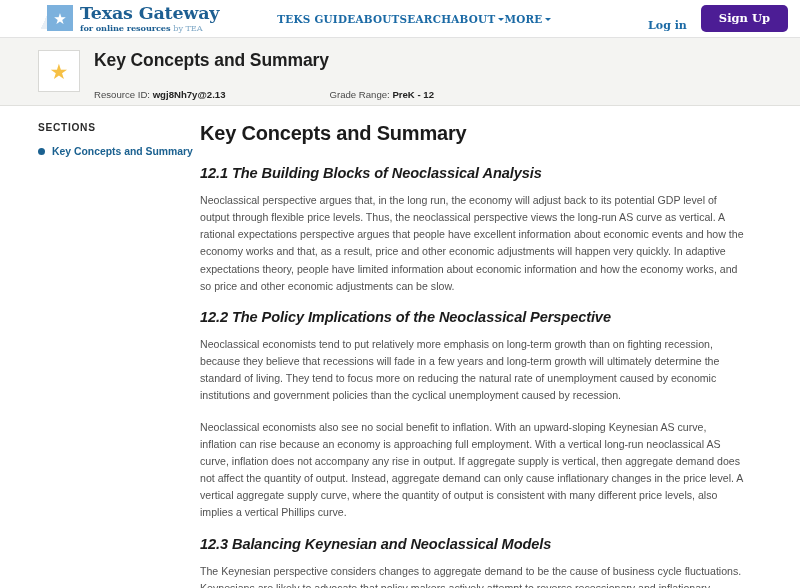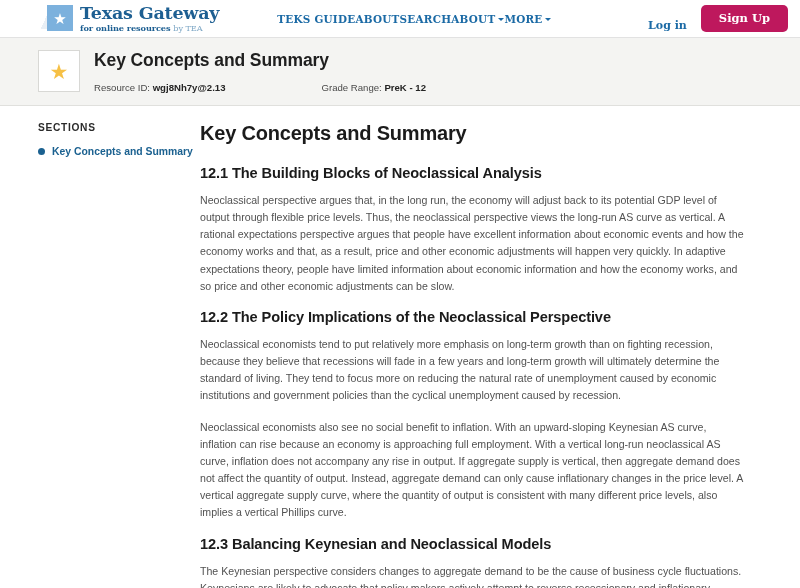--- a/index.html
+++ b/index.html
@@ -88,21 +88,21 @@
   }
   .login-link {
     font-family: "DejaVu Serif", serif;
     font-weight: bold;
     font-size: 11px;
     color: #1b6aa5;
     text-decoration: none;
     cursor: pointer;
   }
   .signup-btn {
-    background: #be185d;
+    background: #4c1d95;
     color: #ffffff;
     font-family: "DejaVu Serif", serif;
     font-weight: bold;
     font-size: 11.5px;
     border: none;
     border-radius: 5px;
     padding: 8px 18px;
     cursor: pointer;
     line-height: 1;
   }
@@ -128,25 +128,25 @@
   .res-star { font-size: 21px; color: #f6c045; line-height: 1; }
   .res-meta { padding-top: 1px; }
   .res-title {
     font-size: 17.5px;
     font-weight: bold;
     color: #1f1f1f;
     line-height: 1.2;
     letter-spacing: -0.1px;
   }
   .res-sub {
-    margin-top: 11px;
+    margin-top: 18px;
     font-size: 9.6px;
     color: #4a4a4a;
     display: flex;
-    gap: 8px;
+    gap: 16px;
   }
   .res-sub .field { white-space: nowrap; }
   .res-sub .field.grade { margin-left: 88px; }
   .res-sub .val { font-weight: bold; color: #242424; }
 
   
   .page-body {
     display: flex;
     padding-top: 16px;
   }
@@ -192,20 +192,21 @@
     color: #1b1b1b;
     margin: 0 0 20px 0;
     letter-spacing: -0.2px;
   }
   h2.sec-title {
     font-size: 14.6px;
     font-weight: bold;
     color: #1b1b1b;
     margin: 0 0 11px 0;
     letter-spacing: -0.1px;
+    font-style: italic;
   }
   p.para {
     font-size: 10.6px;
     color: #515151;
     line-height: 1.62;
     margin: 0 0 14px 0;
     max-width: 545px;
   }
   .sec-block { margin-bottom: 9px; }
   .sec-block:last-child { margin-bottom: 0; }

